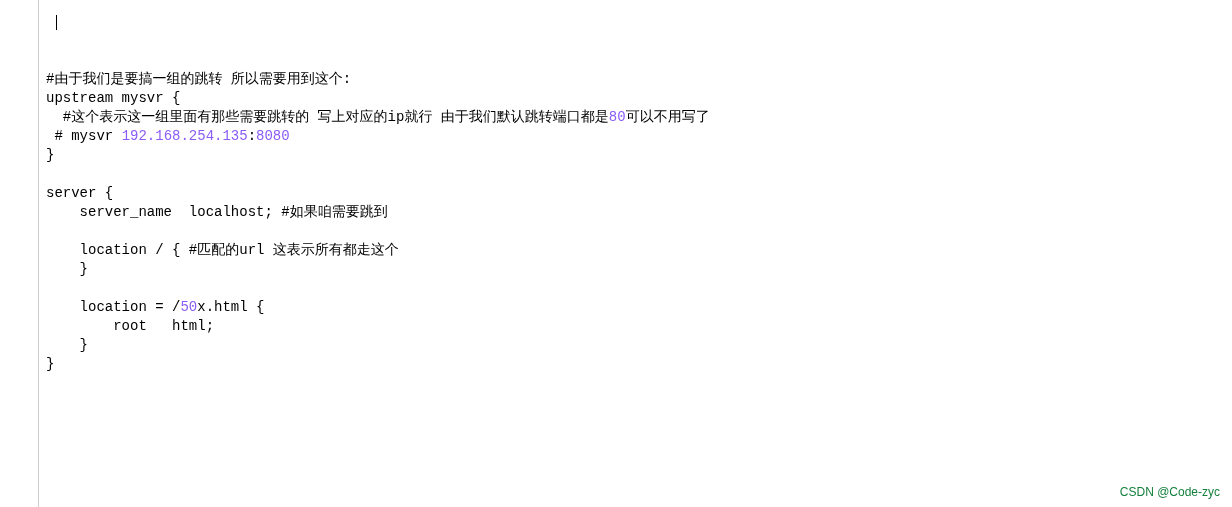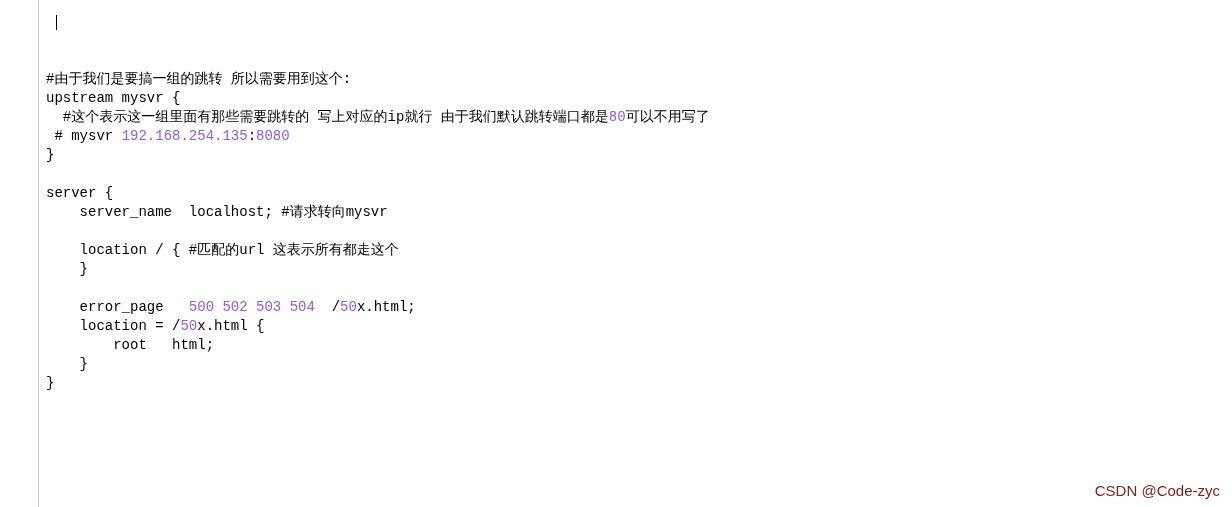--- a/index.html
+++ b/index.html
@@ -36,22 +36,22 @@
       color: #000;
     }
     .num {
       color: #8b5cf6;
     }
     .watermark {
       position: absolute;
       right: 12px;
       bottom: 6px;
       font-family: Arial, sans-serif;
-      font-size: 15px;
-      color: #7f1d1d;
+      font-size: 12px;
+      color: #15803d;
     }
     .cursor {
       display: inline-block;
       width: 1px;
       height: 15px;
       background: #000;
       vertical-align: middle;
       margin-left: 10px;
     }
   </style>
@@ -64,25 +64,24 @@
   <div class="line"><span class="cursor"></span></div>
 <div class="line"><span></span></div>
     <div class="line"><span></span></div>
     <div class="line"><span>#由于我们是要搞一组的跳转 所以需要用到这个:</span></div>
     <div class="line"><span>upstream mysvr {</span></div>
     <div class="line"><span>  #这个表示这一组里面有那些需要跳转的 写上对应的ip就行 由于我们默认跳转端口都是</span><span class="num">80</span><span>可以不用写了</span></div>
     <div class="line"><span> # mysvr </span><span class="num">192.168.254.135</span><span>:</span><span class="num">8080</span></div>
     <div class="line"><span>}</span></div>
     <div class="line"><span></span></div>
     <div class="line"><span>server {</span></div>
-    <div class="line"><span>    server_name  localhost; #请求转向mysvr</span></div>
+    <div class="line"><span>    server_name  localhost; #如果咱需要跳到</span></div>
     <div class="line"><span></span></div>
     <div class="line"><span>    location / { #匹配的url 这表示所有都走这个</span></div>
     <div class="line"><span>    }</span></div>
     <div class="line"><span></span></div>
-    <div class="line"><span>    error_page   </span><span class="num">500 502 503 504</span><span>  /</span><span class="num">50</span><span>x.html;</span></div>
     <div class="line"><span>    location = /</span><span class="num">50</span><span>x.html {</span></div>
     <div class="line"><span>        root   html;</span></div>
     <div class="line"><span>    }</span></div>
     <div class="line"><span>}</span></div>
   </div>
 
 <div class="watermark">CSDN @Code-zyc</div>
 
 </body></html>

